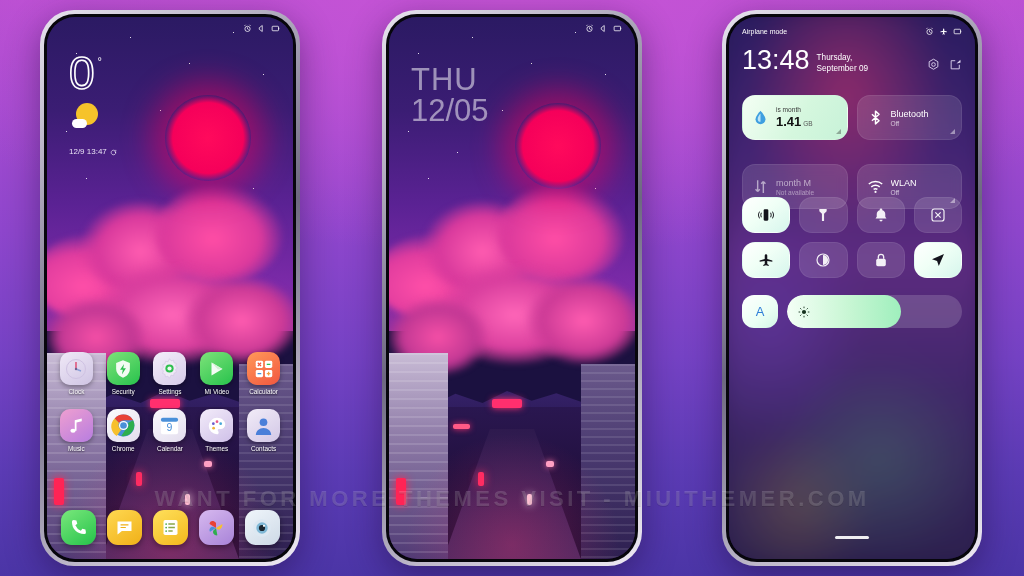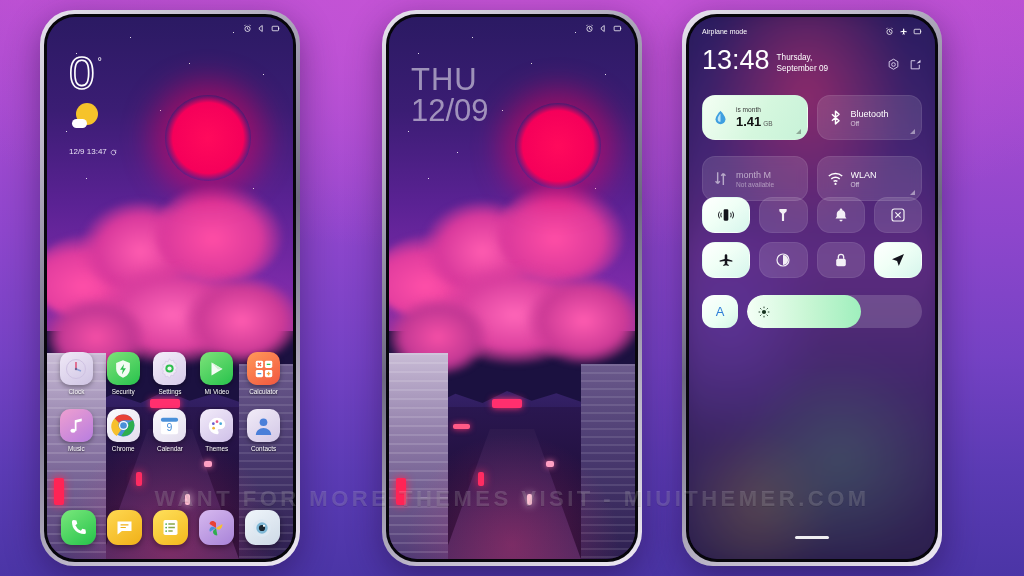--- a/index.html
+++ b/index.html
@@ -34,21 +34,21 @@
   .phone .bezel{
     width:100%; height:100%; border-radius:31px;
     background:#07060c; padding:3px;
   }
   .screen{
     position:relative; width:100%; height:100%; border-radius:28px;
     overflow:hidden; background:#1b1140;
   }
   #phone1{ left:40px; }
   #phone2{ left:382px; }
-  #phone3{ left:682px;border-radius:31px; }
+  #phone3{ left:722px; }
 
   
   .wall{ position:absolute; inset:0; overflow:hidden; }
   .wall .sky{
     position:absolute; left:0; right:0; top:0; height:58%;
     background:linear-gradient(180deg,#2b1a63 0%,#3b1d74 30%,#5b2294 60%,#7b2aa8 85%,#93309f 100%);
   }
   .wall .stars{
     position:absolute; left:0; right:0; top:0; height:48%;
     background-image:
@@ -249,21 +249,21 @@
   }
   .cc-status .sb-right{ margin-left:auto; display:flex; align-items:center; gap:5px; }
 
   .cc-head{ position:absolute; left:13px; right:13px; top:30px; display:flex; align-items:flex-start; }
   .cc-time{ font-size:27px; line-height:27px; font-weight:300; color:#fff; }
   .cc-datewrap{ margin:5px 0 0 7px; width:74px; }
   .cc-date{ font-size:8.2px; color:#fff; line-height:11px; }
   .cc-headicons{ margin-left:auto; display:flex; gap:9px; padding-top:11px; }
   .cc-hicon{ width:13px; height:13px; color:#ddd3f0; }
 
-  .cc-tiles{ position:absolute; left:13px; right:13px; top:78px; display:flex; flex-direction:column; gap:16px; }
+  .cc-tiles{ position:absolute; left:13px; right:13px; top:78px; display:flex; flex-direction:column; gap:24px; }
   .tilerow{ display:flex; gap:9px; }
   .bigtile{
     flex:1; height:45px; border-radius:13px; position:relative;
     display:flex; align-items:center; padding:0 9px; gap:7px;
     background:rgba(255,255,255,.12); backdrop-filter:blur(6px);
     border:1px solid rgba(255,255,255,.08);
   }
   .bigtile.on{
     background:linear-gradient(120deg,#f4fff4 0%,#d5f7de 55%,#c7f2d8 100%);
   }
@@ -595,21 +595,21 @@
         </svg>
         <svg class="sb-ico" viewBox="0 0 24 24">
           <rect x="3" y="6" width="17" height="12" rx="2" fill="none" stroke="#fff" stroke-width="2"></rect>
           <rect x="20" y="10" width="2" height="4" fill="#fff"></rect>
         </svg>
       </div>
     </div>
 
     <div class="lockclock">
       <div class="lc-day">THU</div>
-      <div class="lc-date">12/09</div>
+      <div class="lc-date">12/05</div>
     </div>
 
 
   </div>
  </div>
 </div>
 
 <div class="phone" id="phone3">
  <div class="bezel">
   <div class="screen">

